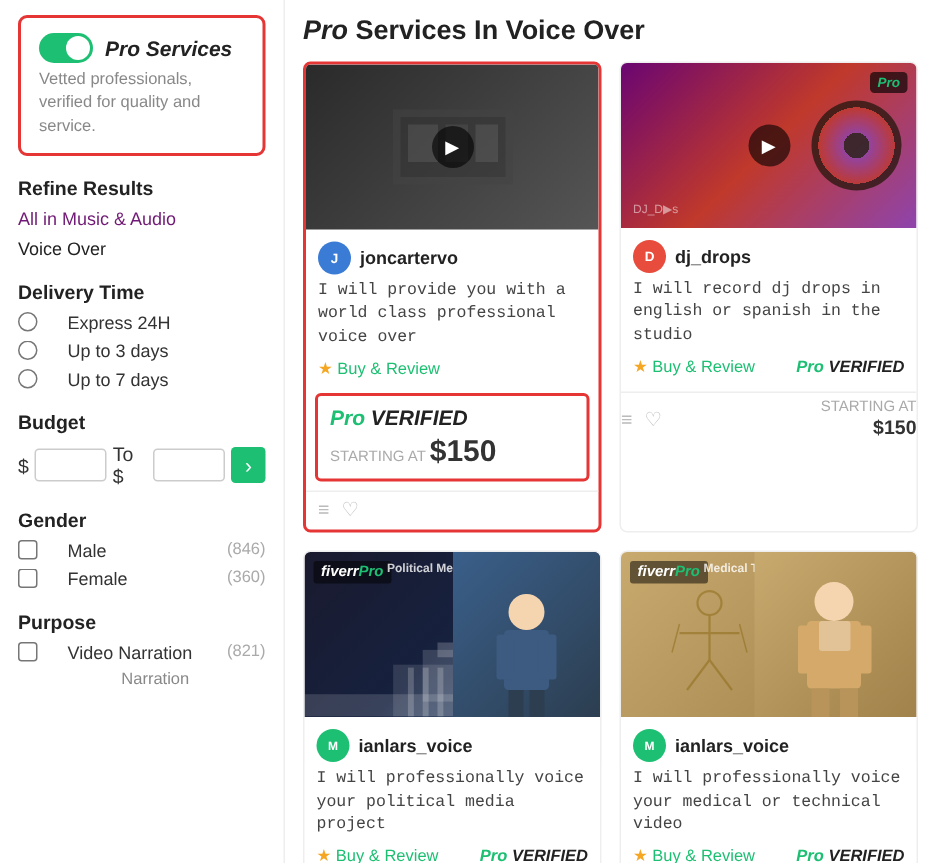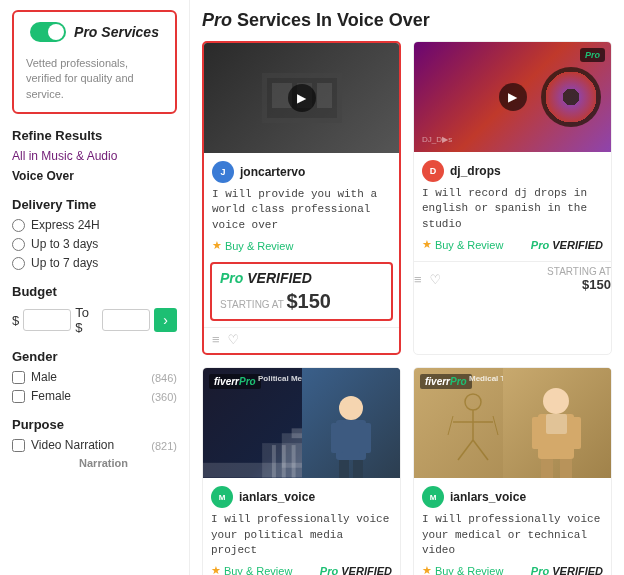--- a/index.html
+++ b/index.html
@@ -9,33 +9,33 @@
 
     
     .sidebar { width: 190px; min-width: 190px; padding: 10px 12px; border-right: 1px solid #eee; }
 
     .pro-services-box {
       border: 2px solid #e53535;
       border-radius: 6px;
       padding: 10px 12px;
       margin-bottom: 14px;
     }
-    .pro-services-header { display: flex; align-items: center; gap: 8px; margin-bottom: 14px; justify-content: center; }
+    .pro-services-header { display: flex; align-items: center; gap: 8px; margin-bottom: 4px; }
     .toggle { width: 36px; height: 20px; background: #1dbf73; border-radius: 10px; position: relative; flex-shrink: 0; }
     .toggle-knob { width: 16px; height: 16px; background: #fff; border-radius: 50%; position: absolute; right: 2px; top: 2px; }
     .pro-label { font-style: italic; font-weight: bold; color: #222; font-size: 14px; }
     .pro-services-desc { font-size: 11px; color: #888; line-height: 1.4; }
 
     .section-title { font-weight: bold; font-size: 13px; margin-bottom: 6px; color: #222; }
     .sidebar-section { margin-bottom: 14px; }
 
     .refine-sub { font-size: 12px; color: #701a75; margin-bottom: 6px; }
-    .refine-item { font-size: 12px; color: #222; margin-bottom: 2px; cursor: pointer; font-weight: bold; }
-
-    .filter-option { display: flex; align-items: flex-end; gap: 6px; margin-bottom: 5px; font-size: 12px; color: #333; }
+    .refine-item { font-size: 12px; color: #222; margin-bottom: 2px; cursor: pointer; }
+
+    .filter-option { display: flex; align-items: flex-start; gap: 20px; margin-bottom: 5px; font-size: 12px; color: #333; }
     .filter-option input[type=radio], .filter-option input[type=checkbox] { margin: 0; }
     .filter-count { color: #aaa; font-size: 11px; margin-left: auto; }
 
     .budget-row { display: flex; align-items: center; gap: 4px; margin-top: 4px; }
     .budget-input { width: 48px; border: 1px solid #ccc; border-radius: 3px; padding: 3px 5px; font-size: 12px; }
     .budget-btn { width: 24px; height: 24px; background: #1dbf73; border: none; border-radius: 3px; color: #fff; cursor: pointer; font-size: 14px; display: flex; align-items: center; justify-content: center; }
 
     
     .main { flex: 1; padding: 10px 12px; }
 

